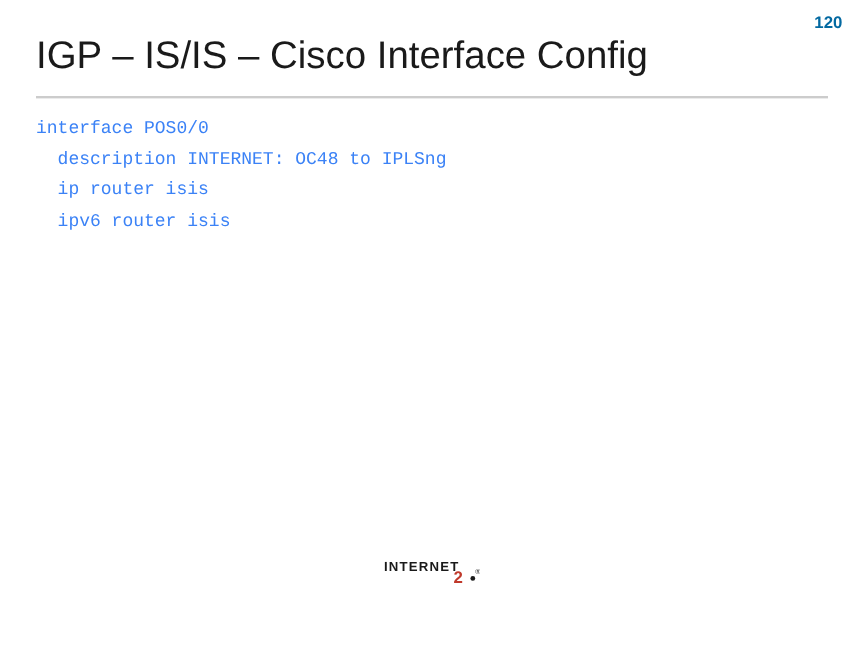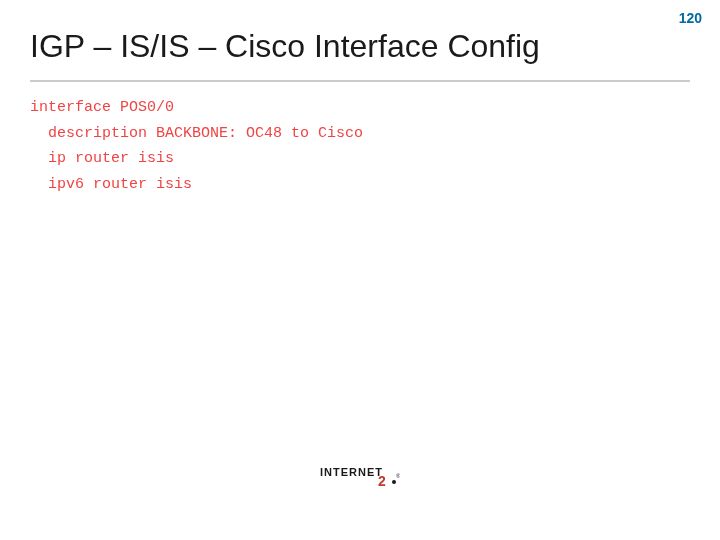--- a/index.html
+++ b/index.html
@@ -45,21 +45,21 @@
       height: 2px;
       background: #cccccc;
     }
 
     .code-block {
       position: absolute;
       top: 95px;
       left: 30px;
       font-family: 'Courier New', Courier, monospace;
       font-size: 15px;
-      color: #ef4444;
+      color: #3b82f6;
       line-height: 1.7;
     }
 
     .code-line {
       display: block;
       white-space: pre;
     }
 
     .footer {
       position: absolute;
@@ -87,21 +87,21 @@
 <body>
 
 <div class="page-number">120</div>
 
 <h1 class="title">IGP – IS/IS – Cisco Interface Config</h1>
 
 <div class="divider"></div>
 
 <div class="code-block">
   <span class="code-line">interface POS0/0</span>
-  <span class="code-line">  description BACKBONE: OC48 to Cisco</span>
+  <span class="code-line">  description INTERNET: OC48 to IPLSng</span>
   <span class="code-line">  ip router isis</span>
   <span class="code-line">  ipv6 router isis</span>
 </div>
 
 <div class="footer">
   <div class="logo-svg-container">
     <svg width="80" height="40" viewBox="0 0 80 40" xmlns="http://www.w3.org/2000/svg">
 
       <text x="0" y="22" font-family="Arial, sans-serif" font-size="11" font-weight="bold" fill="#1a1a1a" letter-spacing="1">INTERNET</text>
 

